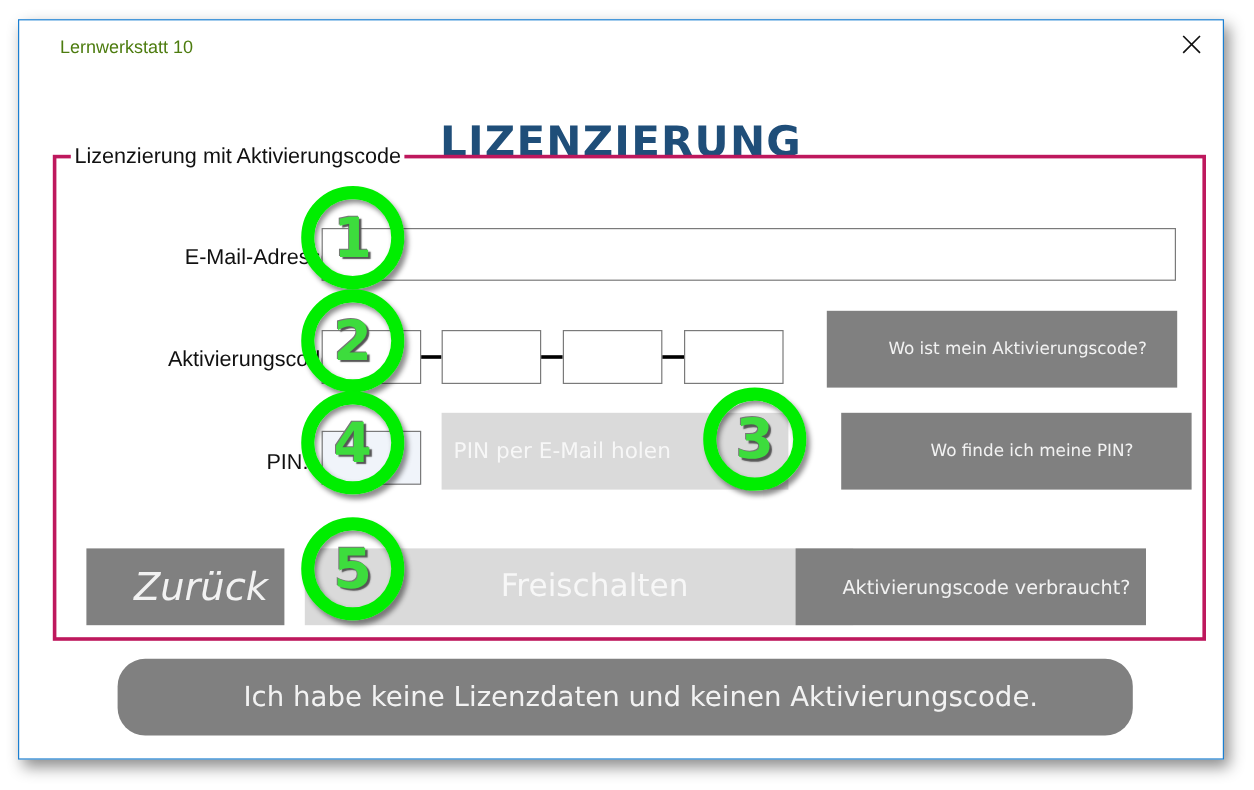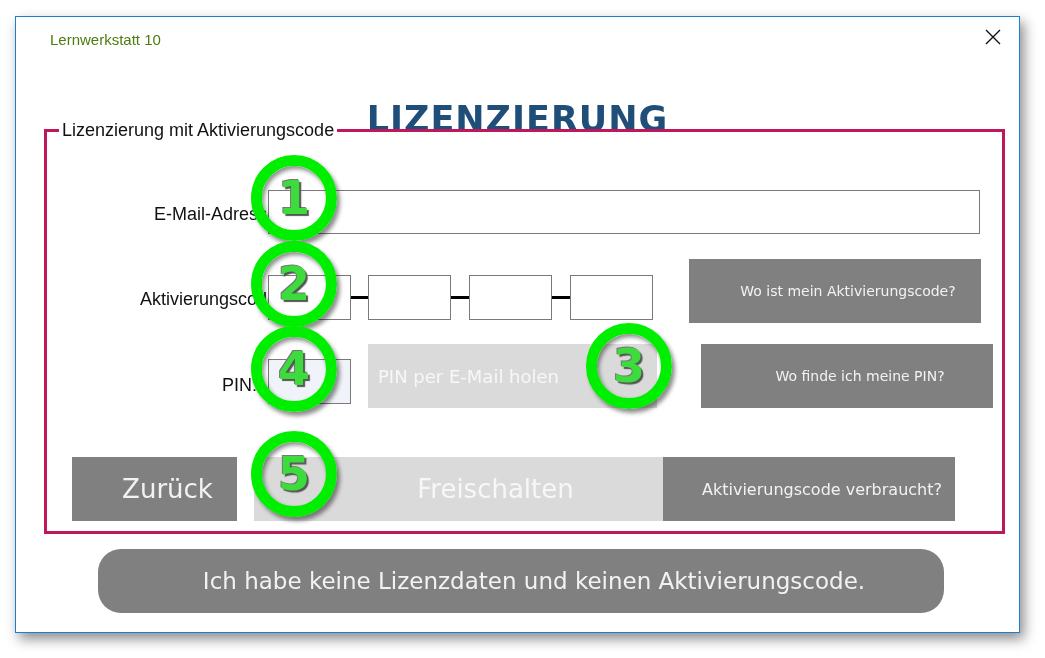--- a/index.html
+++ b/index.html
@@ -88,21 +88,21 @@
     <input class="input" style="left: 422px; top: 143px; width: 83px; height: 45px;" value="">
     <div class="dash" style="left:505px; top:164px; width:18px;"></div>
     <input class="input" style="left: 523px; top: 143px; width: 83px; height: 45px;" value="">
     <button class="btn" style="left:642px; top:127px; width:292px; height:64px; font-size:14px;">Wo ist mein Aktivierungscode?</button>
 
     <div class="label" style="left:100px; top:243px; width:110px;">PIN:</div>
     <input class="input" style="left: 221px; top: 227px; width: 83px; height: 45px; background: rgb(240, 244, 250);" value="">
     <button class="btn disabled" style="left:321px; top:212px; width:289px; height:64px; font-size:18px; justify-content:flex-start; padding-left:10px;">PIN per E-Mail holen</button>
     <button class="btn" style="left:642px; top:212px; width:292px; height:64px; font-size:14px;margin-left:12px;">Wo finde ich meine PIN?</button>
 
-    <button class="btn" style="left:25px; top:325px; width:165px; height:64px; font-size:26px;">Zurück</button>
+    <button class="btn" style="left:25px; top:325px; width:165px; height:64px; font-size:32px;font-style:italic;">Zurück</button>
     <button class="btn disabled" style="left:207px; top:325px; width:457px; height:64px; font-size:26px;">Freischalten</button>
     <button class="btn" style="left:616px; top:325px; width:292px; height:64px; font-size:16px;">Aktivierungscode verbraucht?</button>
   </div>
 
   <button class="btn" style="left:82px; top:532px; width:846px; height:64px; font-size:23px;border-radius:23px;">Ich habe keine Lizenzdaten und keinen Aktivierungscode.</button>
 
   <div class="badge" style="left:235px; top:138px;">1</div>
   <div class="badge" style="left:235px; top:224px;">2</div>
   <div class="badge" style="left:570px; top:306px;">3</div>
   <div class="badge" style="left:235px; top:309px;">4</div>

